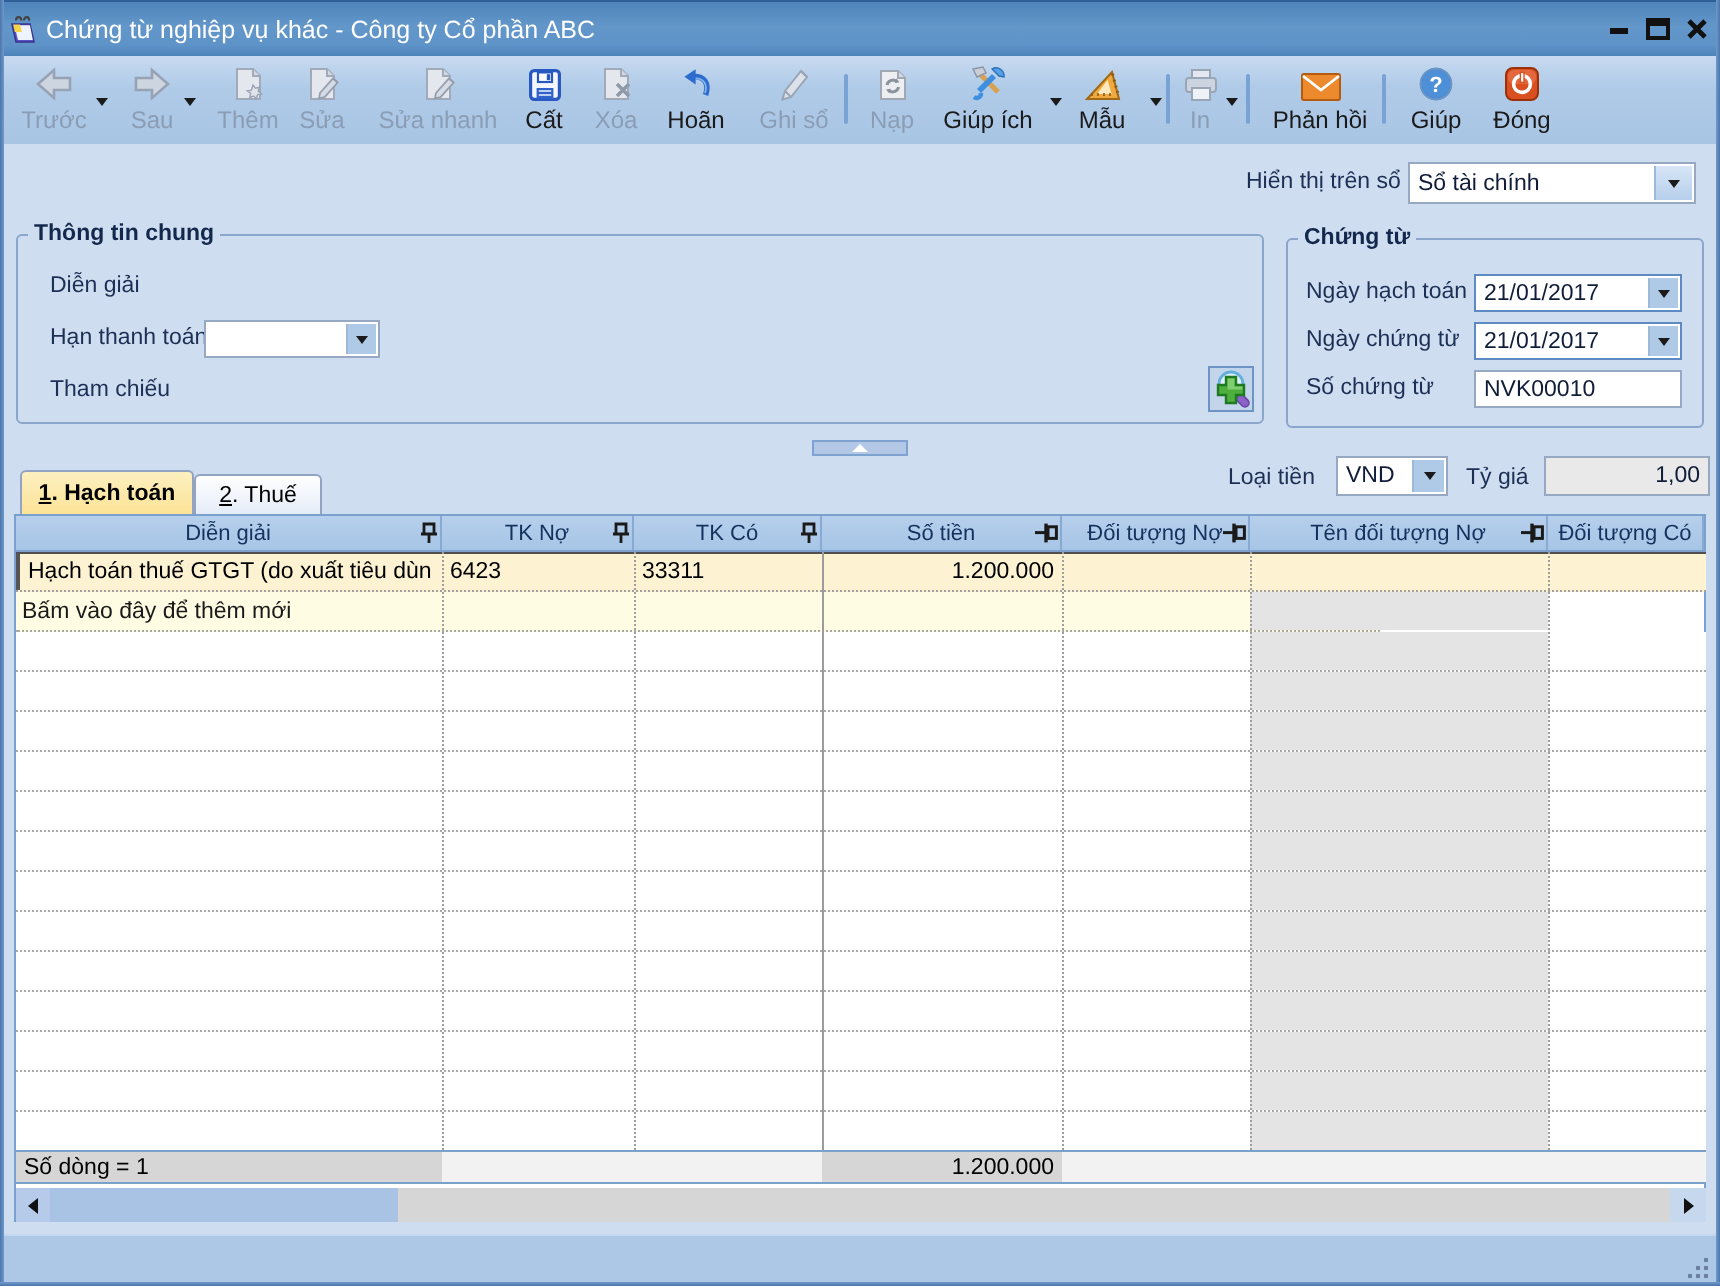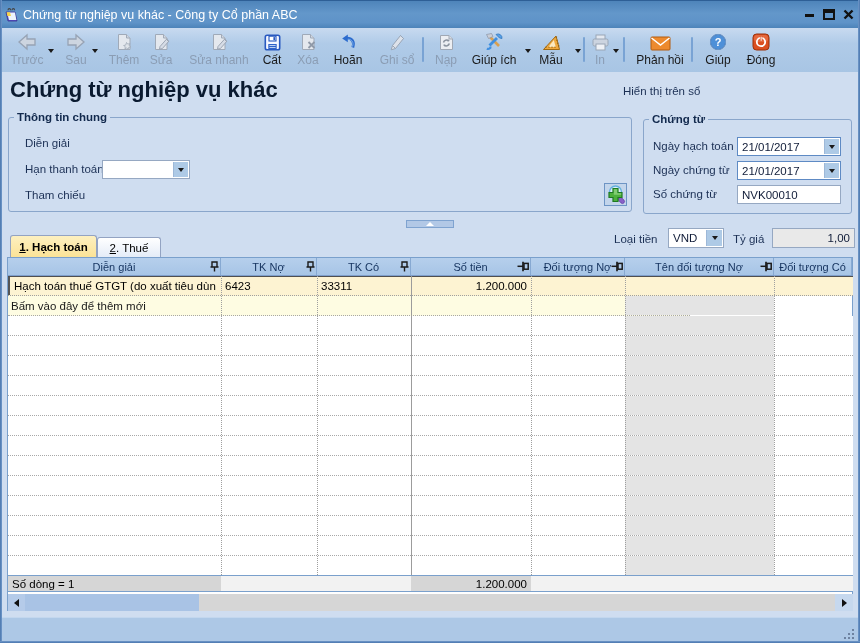--- a/index.html
+++ b/index.html
@@ -220,23 +220,25 @@
             <rect x="8.2" y="3.2" width="1.8" height="5" fill="#fff" stroke="#da4f20" stroke-width=".7"></rect>
           </svg>
         </div>
         <div class="lb">Đóng</div>
       </div>
       <div class="tsep" style="left:421px"></div>
       <div class="tsep" style="left:582px"></div>
       <div class="tsep" style="left:622px"></div>
       <div class="tsep" style="left:690px"></div>
     </div>
- <div id="heading">Chứng từ nghiệp vụ khác</div>
 
  <div class="lbl" style="left:623px;top:85px">Hiển thị trên sổ</div>
+ <div class="field" style="left:704px;top:81px;width:144px;height:21px">Sổ tài chính
+   <div class="cb" style="right:1px;top:1px;bottom:1px;width:19px;background:linear-gradient(#d7e5f6,#b6cfec)"></div>
+ </div>
 
  <div class="grp" style="left:8px;top:117px;width:624px;height:95px">
       <span class="ttl">Thông tin chung</span>
     </div>
  <div class="lbl" style="left:25px;top:137px">Diễn giải</div>
  <div class="lbl" style="left:25px;top:163px">Hạn thanh toán</div>
  <div class="field" style="left:102px;top:160px;width:88px;height:19px">
       <div class="cb" style="right:1px;top:1px;bottom:1px;width:15px"></div>
     </div>
  <div class="lbl" style="left:25px;top:189px">Tham chiếu</div>

